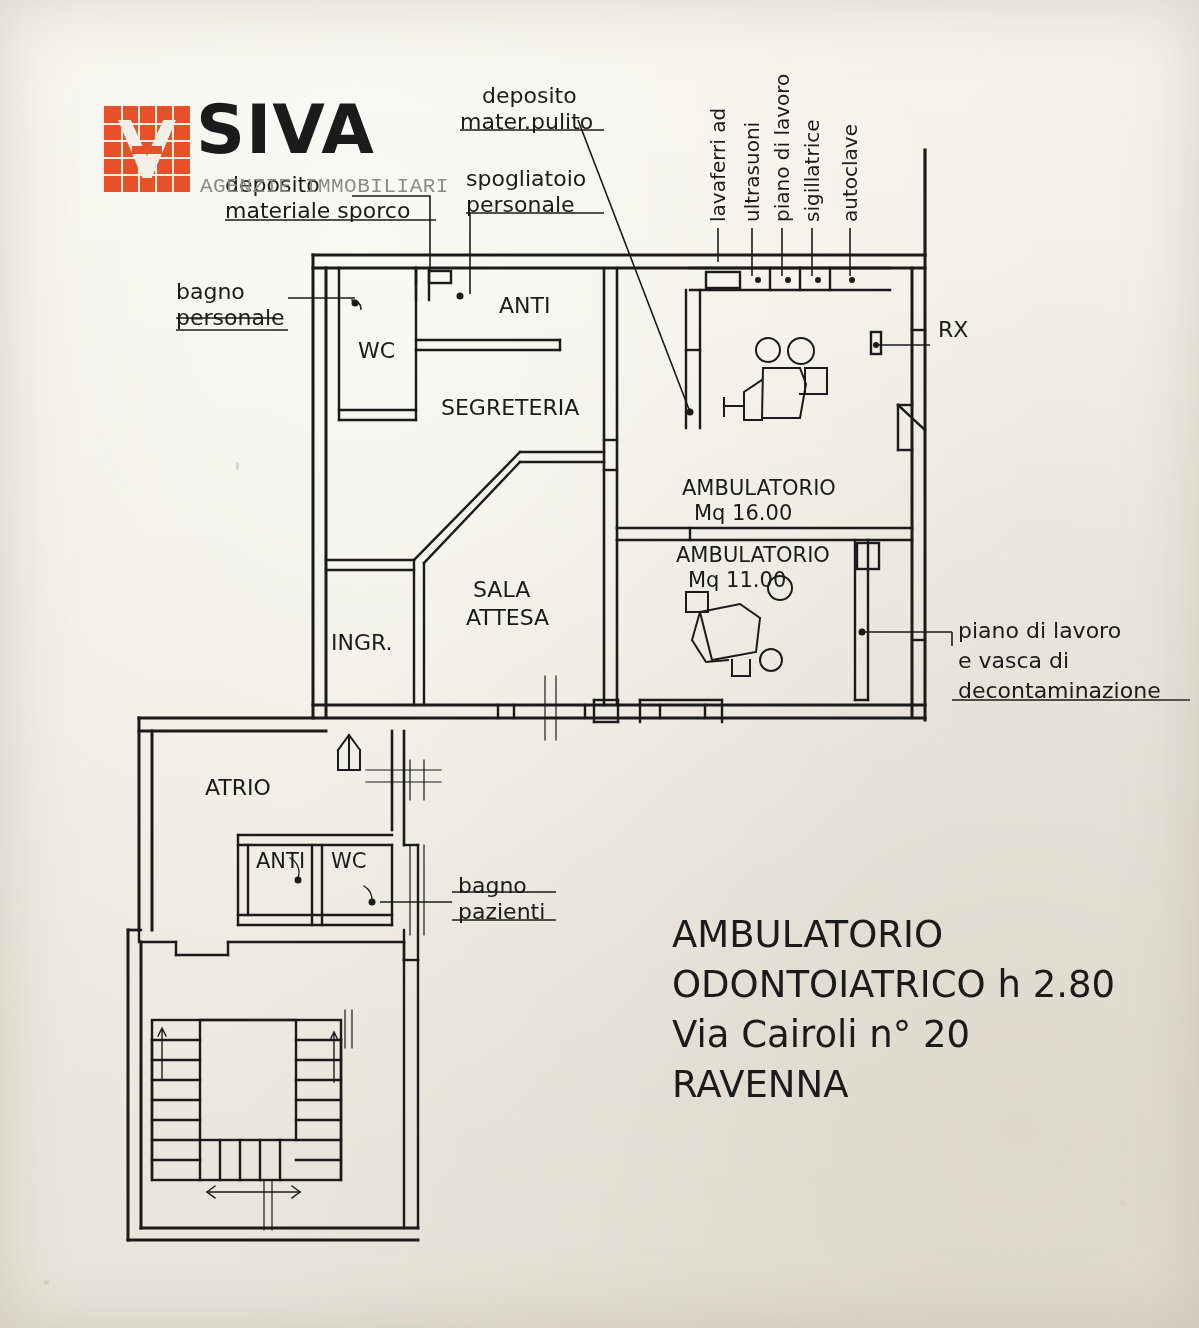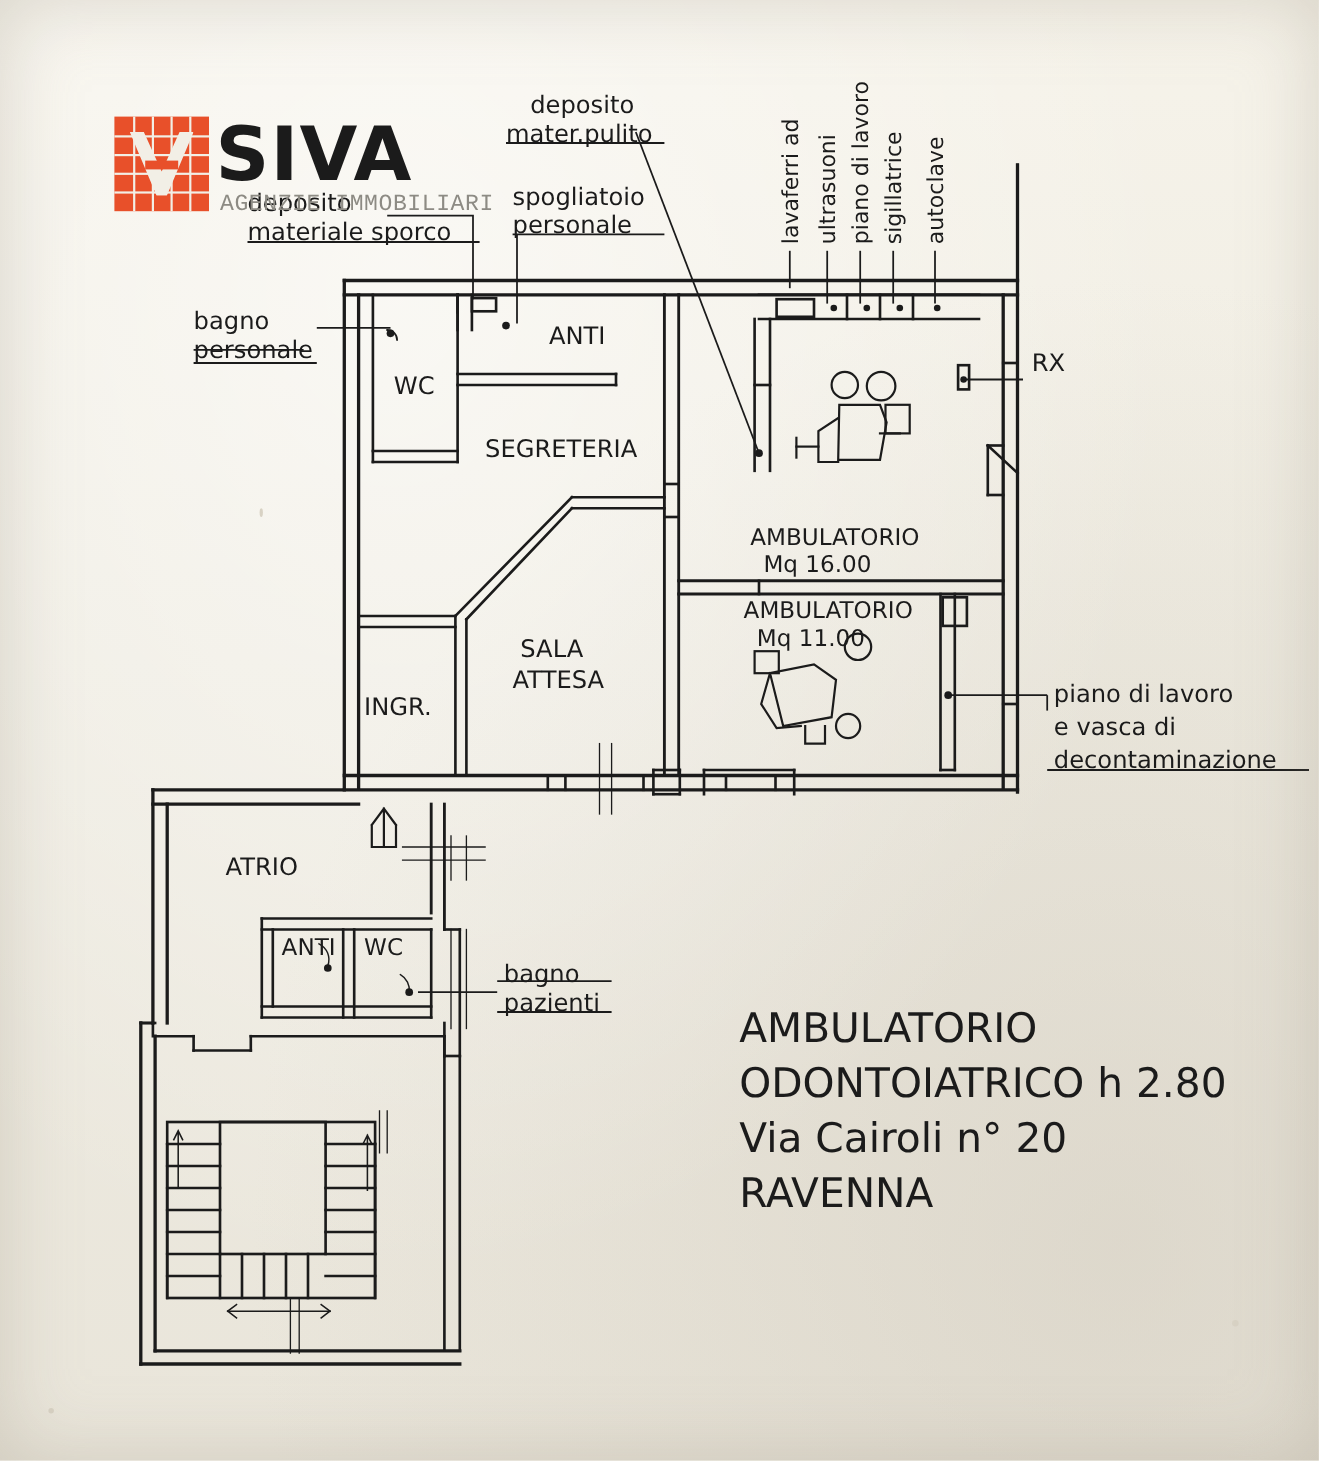--- a/index.html
+++ b/index.html
@@ -87,21 +87,21 @@
     position: absolute;
     left: 28px;
     top: 40px;
     width: 30px;
     height: 8px;
     background: #e8502a;
   }
   #logo-text {
     position: absolute;
     left: 92px;
-    top: 12px;
+    top: 0px;
     font-family: "DejaVu Sans", sans-serif;
     font-weight: bold;
     font-size: 68px;
     letter-spacing: 1px;
     color: #1b1b1b;
     line-height: 1;
   }
   #logo-sub {
     position: absolute;
     left: 96px;

